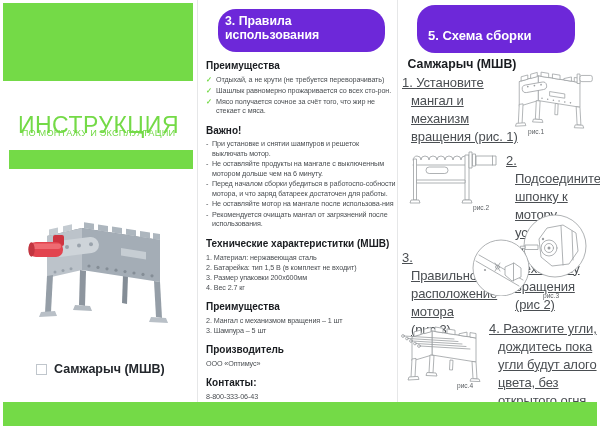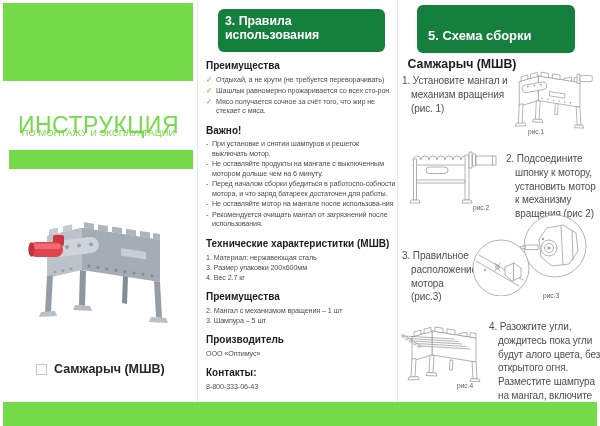--- a/index.html
+++ b/index.html
@@ -18,42 +18,42 @@
     color:#74da47; font-weight:normal; font-size:23px; letter-spacing:0.5px; }
   .cover-subtitle { position:absolute; left:0; top:128px; width:197px; text-align:center;
     color:#74da47; font-weight:normal; font-size:9.2px; letter-spacing:0.2px; }
   .cover-bar { position:absolute; left:9px; top:150px; width:184px; height:19px; background:#74da47; }
   .grill-art { position:absolute; left:27px; top:186px; width:146px; height:144px; }
   .product-row { position:absolute; left:36px; top:362px; display:flex; align-items:center; gap:7px; }
   .checkbox { width:11px; height:11px; border:1.6px solid #c0c6cc; background:#fff; flex:none; }
   .product-label { font-weight:bold; font-size:12.5px; color:#23272c; }
 
   
-  .hdr { position:absolute; background:#15803d; border-radius:6px; color:#ffffff; font-weight:bold;
+  .hdr { position:absolute; background:#6d28d9; border-radius:18px; color:#ffffff; font-weight:bold;
     display:flex; align-items:flex-end; }
   .hdr-mid { left:218px; top:9px; width:167px; height:43px; font-size:12.3px; padding:0 0 10px 7px; }
   .hdr-right { left:417px; top:5px; width:158px; height:48px; font-size:13px; padding:0 0 10px 11px; }
 
   
   .mid-col { position:absolute; left:206px; top:59px; width:190px; font-size:7.2px;
     letter-spacing:-0.1px; line-height:1.32; color:#4a4e52; }
   .sec { margin-bottom:8px; }
   .sec-title { font-weight:bold; font-size:10px; letter-spacing:0; color:#191c20; margin-bottom:2.5px; }
   .check-item { display:flex; margin-bottom:1.5px; }
   .check-icon { color:#74da47; font-weight:bold; width:10px; flex:none; }
   .dash-item { display:flex; margin-bottom:1px; }
   .dash-marker { width:6px; flex:none; }
   .plain-item { margin-bottom:0.5px; }
   .kv-value { margin-top:1px; }
 
   
   .r-product-title { position:absolute; left:402px; top:57px; width:120px; text-align:center;
     font-weight:bold; font-size:12.3px; color:#191c20; }
-  .step { position:absolute; font-size:10px; letter-spacing:-0.1px; line-height:1.38; color:#4a4e52;
-    padding-left:9px; text-indent:-9px; }
+  .step { position:absolute; font-size:13px; letter-spacing:-0.1px; line-height:1.38; color:#4a4e52;
+    padding-left:9px; text-indent:-9px;text-decoration:underline; }
   .step1 { left:402px; top:74px; width:116px; }
   .step2 { left:506px; top:152px; width:96px; }
   .step3 { left:402px; top:249px; width:74px; }
   .step4 { left:489px; top:320px; width:113px; }
   .fig { position:absolute; }
   .fig1 { left:505px; top:56px; width:93px; height:74px; }
   .fig2 { left:403px; top:142px; width:97px; height:66px; }
   .fig3 { left:455px; top:212px; width:145px; height:84px; }
   .fig4 { left:398px; top:312px; width:100px; height:70px; }
   .fig-label { position:absolute; font-size:6.6px; color:#5a5e62; }
@@ -177,20 +177,21 @@
         </div>
         <div class="dash-item">
           <span class="dash-marker">-</span>
           <span>Рекомендуется очищать мангал от загрязнений после использования.</span>
         </div>
       </div>
 
       <div class="sec">
         <div class="sec-title">Технические характериститки (МШВ)</div>
         <div class="plain-item">1. Материал: нержавеющая сталь</div>
+        <div class="plain-item">2. Батарейка: тип 1,5 В (в комплект не входит)</div>
         <div class="plain-item">3. Размер упаковки 200х600мм</div>
         <div class="plain-item">4. Вес 2.7 кг</div>
       </div>
 
       <div class="sec">
         <div class="sec-title">Преимущества</div>
         <div class="plain-item">2. Мангал с механизмом вращения – 1 шт</div>
         <div class="plain-item">3. Шампура – 5 шт</div>
       </div>
 

